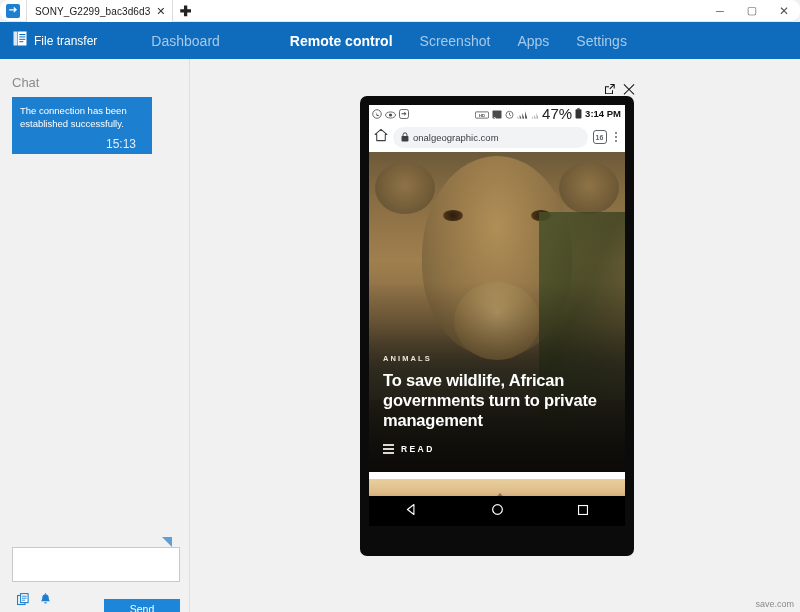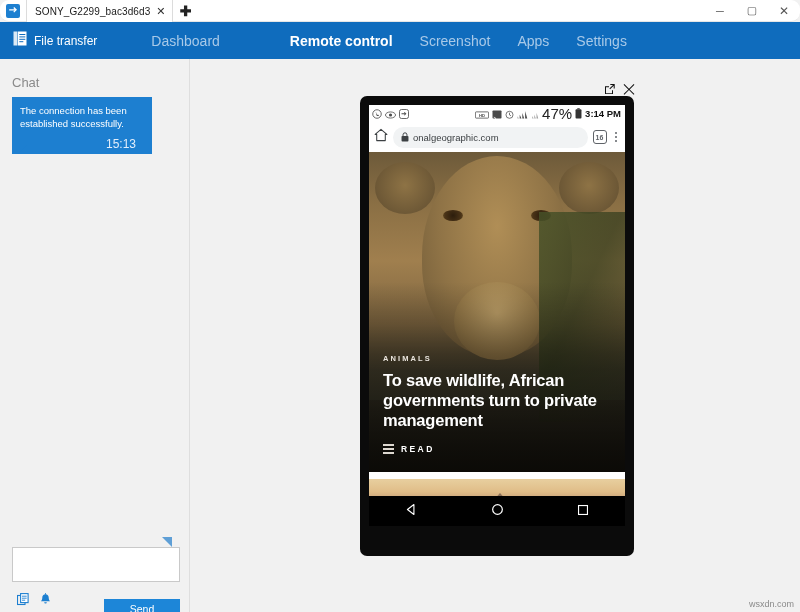--- a/index.html
+++ b/index.html
@@ -471,14 +471,14 @@
             <svg width="12" height="12" viewBox="0 0 14 14">
                 <rect x="1.8" y="1.8" width="10.4" height="10.4" fill="none" stroke="#ffffff" stroke-width="1.3"></rect>
               </svg>
           </span>
         </div>
 
       </div>
     </div>
   </div>
 
-  <div class="watermark">wsxdn.com</div>
+  <div class="watermark">save.com</div>
 </div>
 
 </body></html>

